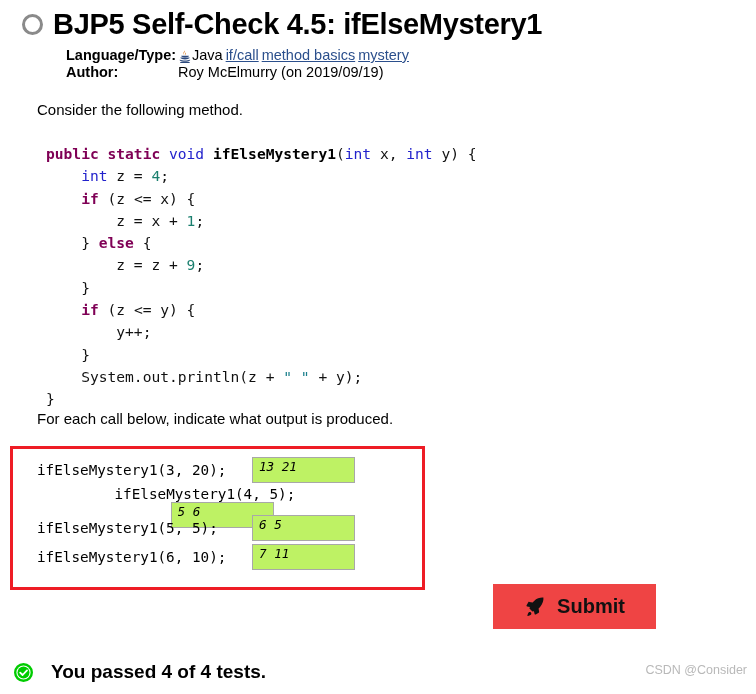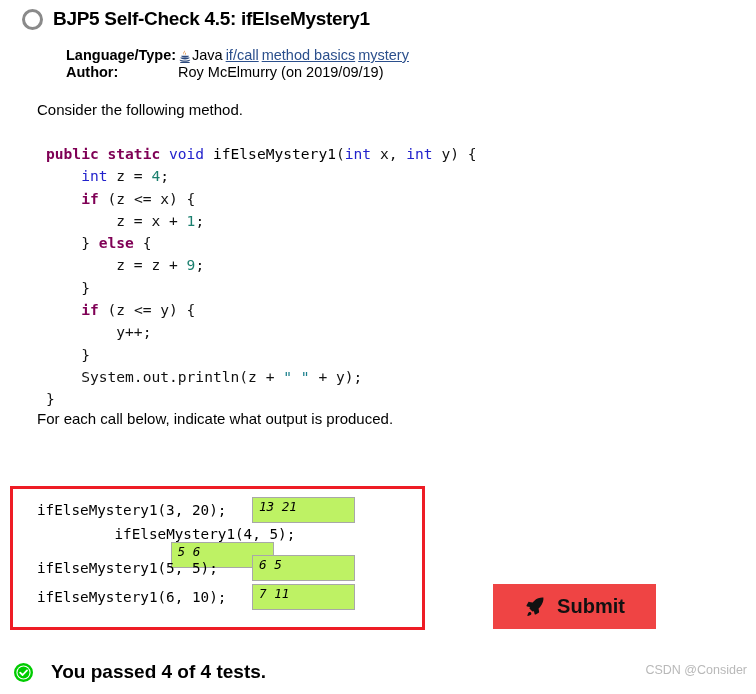--- a/index.html
+++ b/index.html
@@ -27,21 +27,21 @@
   }
   .status-circle {
     width: 21px;
     height: 21px;
     border: 3px solid #8a8a8a;
     border-radius: 50%;
     box-sizing: border-box;
     flex: none;
   }
   .page-title {
-    font-size: 19px;
+    font-size: 29px;
     font-weight: bold;
     letter-spacing: -0.3px;
     white-space: nowrap;
   }
 
   
   .meta {
     position: absolute;
     left: 66px;
     top: 47px;
@@ -94,35 +94,34 @@
     left: 46px;
     top: 143px;
     font-family: "DejaVu Sans Mono", "Liberation Mono", monospace;
     font-size: 14.6px;
     line-height: 22.3px;
     white-space: pre;
     color: #111111;
   }
   .k  { color: #7f0055; font-weight: bold; }   
   .ty { color: #2222cc; }                      
-  .fn { color: #000000; font-weight: normal; }   
+  .fn { color: #000000; font-weight: bold; }   
   .num{ color: #1a7f6e; }                      
   .str{ color: #1a7f8c; }                      
 
   
   .call-box {
     position: absolute;
     left: 10px;
     top: 446px;
     width: 415px;
     height: 144px;
     border: 3px solid #ee1c25;
     box-sizing: border-box;
     background: #ffffff;
-    margin-top: 40px;
   }
   .call-row {
     position: absolute;
     left: 24px;
     display: flex;
     align-items: center;
     width: 370px;
   }
   .call-label {
     font-family: "DejaVu Sans Mono", "Liberation Mono", monospace;

